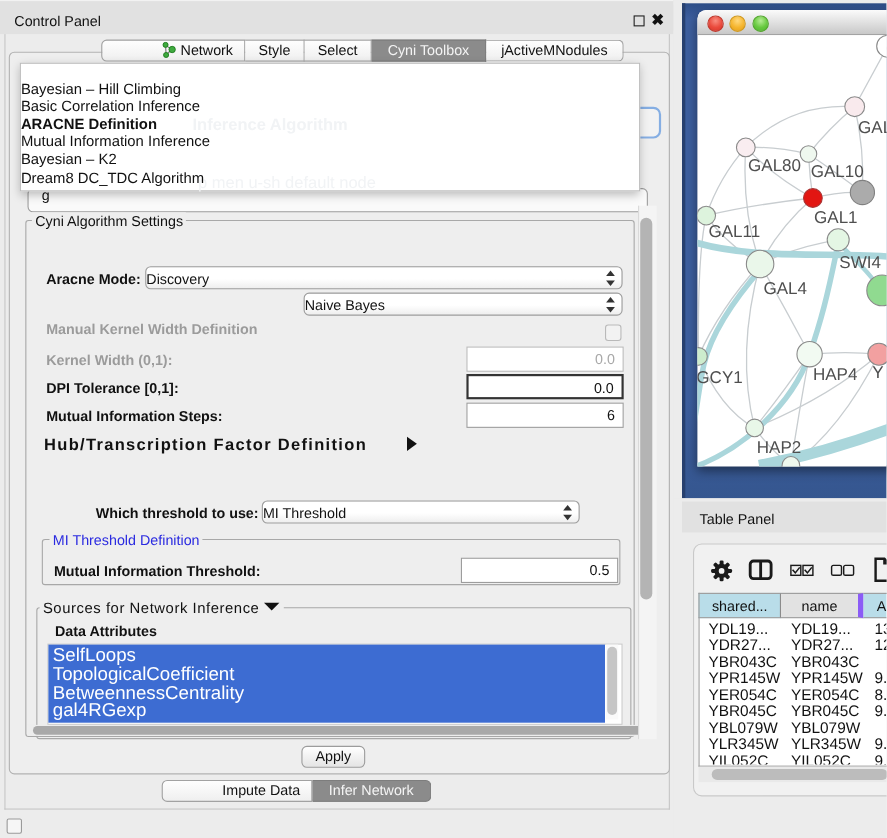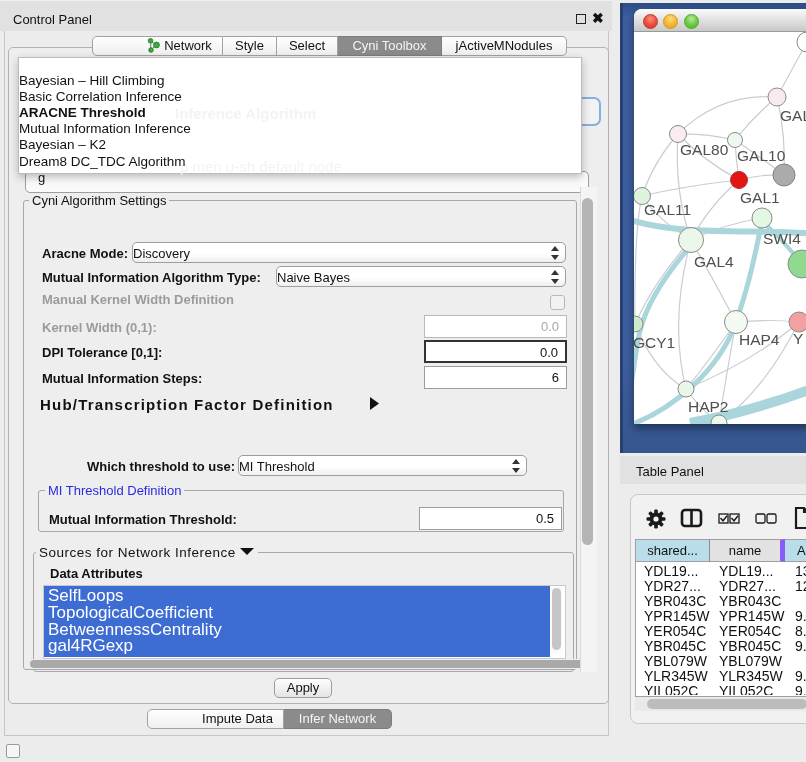--- a/index.html
+++ b/index.html
@@ -65,33 +65,32 @@
 
   <div class="abs" style="left:25px;top:171px;width:562px;height:20px;border:1px solid #9d9d9d;border-radius:5px;background:#fafafa;"></div>
   <div class="abs" style="left:38px;top:170px;font-size:13px;">g</div>
 
   <div class="abs" style="left:18px;top:57px;width:562px;height:115px;background:#ffffff;border:1px solid #bcbcbc;box-shadow:0 3px 8px rgba(0,0,0,0.25);"></div>
   <div class="abs" style="left:175px;top:105px;color:#f1f3f5;font-size:15px;font-weight:bold;">Inference Algorithm</div>
   <div class="abs" style="left:180px;top:158px;color:#f1f3f5;font-size:15px;">p men u-sh default node</div>
   <div class="abs" style="left:19px;top:72.5px;line-height:16.2px;font-size:13.5px;">
     Bayesian – Hill Climbing<br>
     Basic Correlation Inference<br>
-    <span class="b">ARACNE Threshold</span><br>
+    <span class="b">ARACNE Definition</span><br>
     Mutual Information Inference<br>
     Bayesian – K2<br>
     Dream8 DC_TDC Algorithm
   </div>
 
   <div class="fs" style="left:23px;top:200px;width:552px;height:468px;">
     <span class="lg" style="left:5px;">Cyni Algorithm Settings</span>
   </div>
 
   <div class="abs b" style="left:42px;top:246px;">Aracne Mode:</div>
   <div class="combo" style="left:132px;top:242px;width:434px;">Discovery<span class="carrows"></span></div>
-  <div class="abs b" style="left:42px;top:270px;">Mutual Information Algorithm Type:</div>
   <div class="combo" style="left:276px;top:266px;width:290px;">Naive Bayes<span class="carrows"></span></div>
   <div class="abs b gray" style="left:42px;top:292px;">Manual Kernel Width Definition</div>
   <div class="abs" style="left:550px;top:295px;width:13px;height:13px;border:1px solid #b9b9b9;border-radius:3px;background:#f2f2f2;"></div>
   <div class="abs b gray" style="left:42px;top:320px;">Kernel Width (0,1):</div>
   <div class="field" style="left:424px;top:315px;width:143px;border-color:#b9b9b9;color:#a8a8a8;">0.0</div>
   <div class="abs b" style="left:42px;top:345px;">DPI Tolerance [0,1]:</div>
   <div class="field" style="left:424px;top:340px;width:143px;border:2px solid #333;">0.0</div>
   <div class="abs b" style="left:42px;top:371px;">Mutual Information Steps:</div>
   <div class="field" style="left:424px;top:366px;width:143px;">6</div>
 

